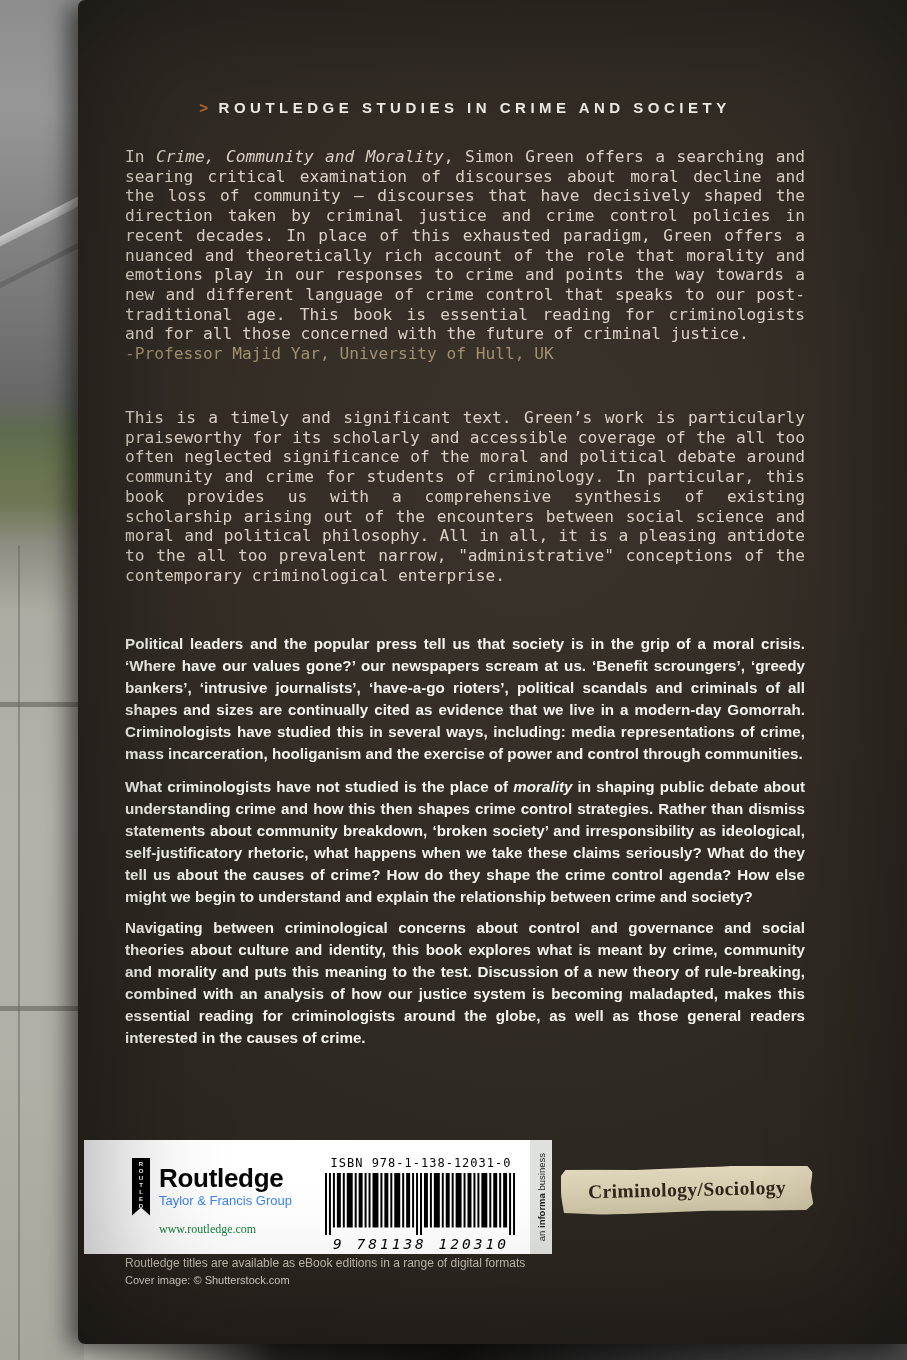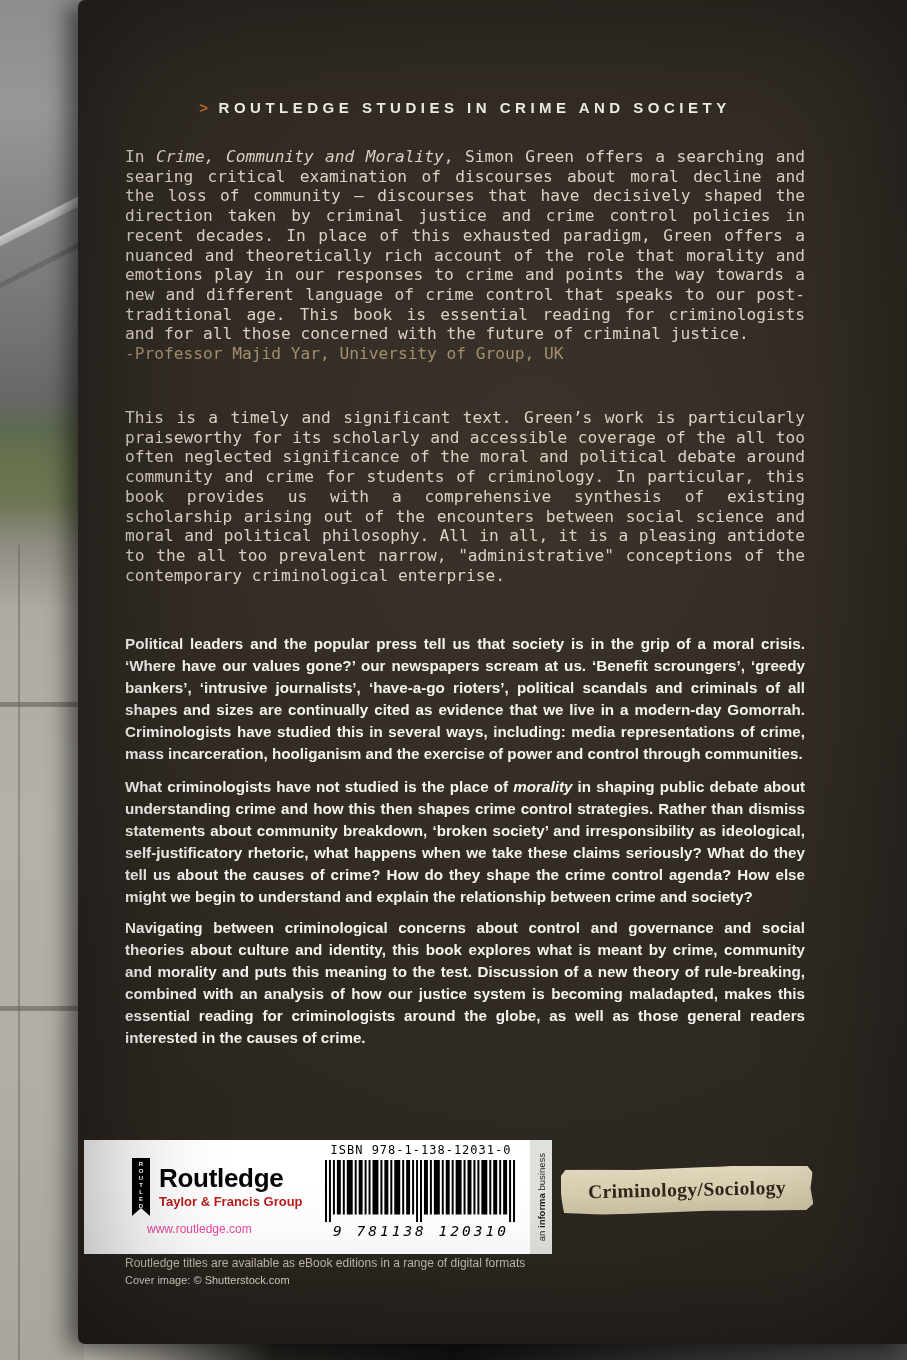--- a/index.html
+++ b/index.html
@@ -44,23 +44,23 @@
   .bio .name{color:#b6924e;}
 
   
   .white-panel{top:1140px;left:6px;width:468px;height:114px;display:flex;align-items:stretch;background:#fff;}
   .logo-block{width:228px;display:flex;flex-direction:column;justify-content:center;padding-left:48px;box-sizing:border-box;}
   .logo-row{display:flex;align-items:center;gap:9px;}
   .pennant{width:18px;height:58px;background:#000;flex:0 0 18px;display:flex;justify-content:center;
     clip-path:polygon(0 0,100% 0,100% 100%,50% 86%,0 100%);}
   .pennant span{writing-mode:vertical-rl;text-orientation:upright;font-size:6px;font-weight:bold;color:#fff;letter-spacing:1px;margin-top:3px;}
   .wordmark{font-size:26px;font-weight:bold;color:#060606;line-height:1.05;letter-spacing:-.3px;}
-  .group{font-size:13px;font-weight:bold;color:#b91c1c;margin-top:1px;}
-  .website{font-size:12px;color:#ec4899;margin-top:6px;margin-left:15px;}
-  .barcode-block{flex:1;text-align:center;padding-top:3px;}
+  .group{font-size:13px;font-weight:normal;color:#3b82f6;margin-top:1px;}
+  .website{font-size:12px;color:#15803d;margin-top:6px;margin-left:27px;font-family:Liberation Serif, serif;}
+  .barcode-block{flex:1;text-align:center;padding-top:16px;}
   .isbn-label{font-family:"DejaVu Sans Mono",monospace;font-size:12px;color:#000;letter-spacing:1px;}
   .bars{display:block;margin:3px auto 0;width:192px;height:62px;}
   .digits{font-family:"DejaVu Sans Mono",monospace;font-size:14.5px;color:#000;letter-spacing:3px;margin-top:1px;font-style:italic;}
   .informa{width:22px;background:#dfe1dd;display:flex;align-items:center;justify-content:center;}
   .informa .vtxt{writing-mode:vertical-rl;transform:rotate(180deg);font-size:9.5px;color:#1d1d1d;white-space:nowrap;}
   .informa .brand{font-weight:bold;}
 
   
   .tape{top:1167px;left:483px;width:252px;height:46px;transform:rotate(-1.3deg);
     background:linear-gradient(180deg,#e0d7bc 0%,#d5ccaf 55%,#c9c0a2 100%);
@@ -84,21 +84,21 @@
     <div class="crack"></div>
   </div>
   <div class="top-edge"></div>
   <div class="photo-bottom"></div>
 
   <div class="cover">
 
     <div class="abs col series"><span class="arrow">&gt;</span><span>ROUTLEDGE STUDIES IN CRIME AND SOCIETY</span></div>
 
     <div class="abs col typewriter q1"><span>In </span><span class="italic">Crime, Community and Morality</span><span>, Simon Green offers a searching and searing critical examination of discourses about moral decline and the loss of community — discourses that have decisively shaped the direction taken by criminal justice and crime control policies in recent decades. In place of this exhausted paradigm, Green offers a nuanced and theoretically rich account of the role that morality and emotions play in our responses to crime and points the way towards a new and different language of crime control that speaks to our post-traditional age. This book is essential reading for criminologists and for all those concerned with the future of criminal justice.</span>
-      <div class="attribution">-Professor Majid Yar, University of Group, UK</div>
+      <div class="attribution">-Professor Majid Yar, University of Hull, UK</div>
     </div>
 
     <div class="abs col typewriter q2"><span>This is a timely and significant text. Green’s work is particularly praiseworthy for its scholarly and accessible coverage of the all too often neglected significance of the moral and political debate around community and crime for students of criminology. In particular, this book provides us with a comprehensive synthesis of existing scholarship arising out of the encounters between social science and moral and political philosophy. All in all, it is a pleasing antidote to the all too prevalent narrow, "administrative" conceptions of the contemporary criminological enterprise.</span>
     </div>
 
     <div class="abs col body-para p1">Political leaders and the popular press tell us that society is in the grip of a moral crisis. ‘Where have our values gone?’ our newspapers scream at us. ‘Benefit scroungers’, ‘greedy bankers’, ‘intrusive journalists’, ‘have-a-go rioters’, political scandals and criminals of all shapes and sizes are continually cited as evidence that we live in a modern-day Gomorrah. Criminologists have studied this in several ways, including: media representations of crime, mass incarceration, hooliganism and the exercise of power and control through communities.</div>
 
     <div class="abs col body-para p2"><span>What criminologists have not studied is the place of </span><span class="italic">morality</span><span> in shaping public debate about understanding crime and how this then shapes crime control strategies. Rather than dismiss statements about community breakdown, ‘broken society’ and irresponsibility as ideological, self-justificatory rhetoric, what happens when we take these claims seriously? What do they tell us about the causes of crime? How do they shape the crime control agenda? How else might we begin to understand and explain the relationship between crime and society?</span></div>
 
     <div class="abs col body-para p3">Navigating between criminological concerns about control and governance and social theories about culture and identity, this book explores what is meant by crime, community and morality and puts this meaning to the test. Discussion of a new theory of rule-breaking, combined with an analysis of how our justice system is becoming maladapted, makes this essential reading for criminologists around the globe, as well as those general readers interested in the causes of crime.</div>

